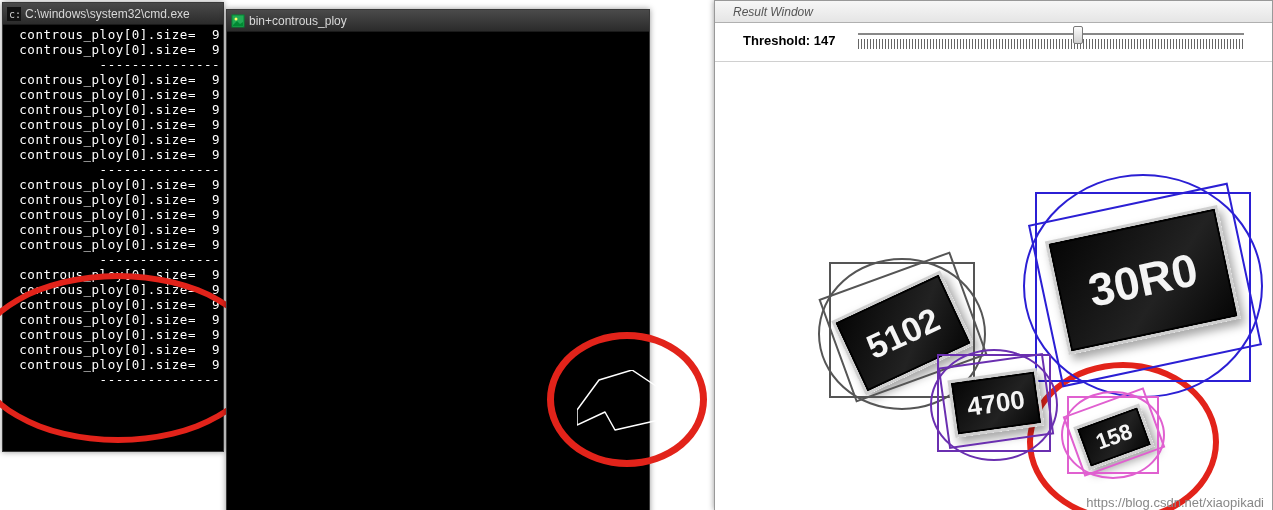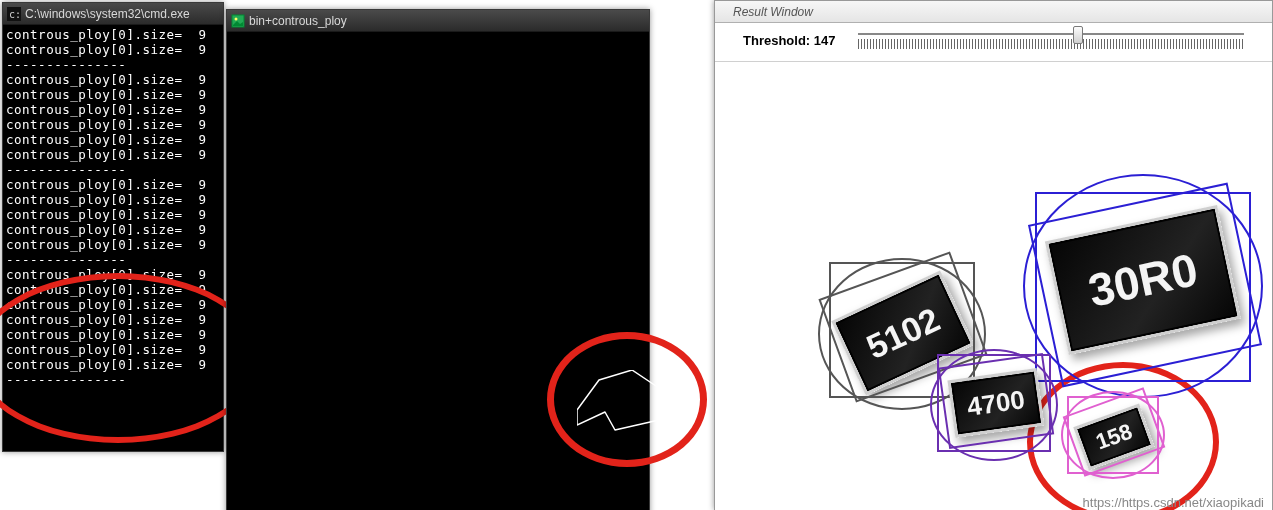--- a/index.html
+++ b/index.html
@@ -39,21 +39,21 @@
   #cmd { left:2px; top:2px; width:222px; height:450px; }
   #cmd .content {
     background:#000; color:#fff;
     font-family:"Lucida Console","Consolas",monospace;
     font-size:12.5px;
     line-height:15px;
     padding:2px 3px;
     white-space:pre;
     overflow:hidden;
   }
-  .cmd-line { letter-spacing:0.5px; }
+  .cmd-line { letter-spacing:0.5px;text-align:right; }
 
   
   #binw { left:226px; top:9px; width:424px; height:510px; }
   #binw .content {
     position:relative; width:100%; height:calc(100% - 22px);
     background:#000;
   }
   .contour-shape {
     position:absolute;
     left:350px; top:338px;
@@ -193,21 +193,21 @@
        <span>147</span></b>
     <div class="slider">
       <div class="track"></div>
       <div class="ticks"></div>
       <div class="thumb" id="slider-thumb" style="left: calc(57% - 5px);"></div>
     </div>
   </div>
   <div class="result-canvas" id="result-canvas">
 
     <div id="res-anno-circle" class="red-circle" style="left: 312px; top: 300px; width: 192px; height: 160px; border-width: 6px;"></div>
-    <div class="watermark">https://https.csdn.net/xiaopikadi</div>
+    <div class="watermark">https://blog.csdn.net/xiaopikadi</div>
   <div class="resistor" style="left: 128px; top: 230px; width: 120px; height: 82px; font-size: 34px; transform: rotate(-25deg);">5102</div>
       <div class="bbox" style="left: 114px; top: 200px; width: 146px; height: 136px; border: 2px solid rgb(85, 85, 85);"></div>
       <div class="rotbox" style="left: 118px; top: 210px; width: 140px; height: 110px; border: 2px solid rgb(85, 85, 85); transform: rotate(-20deg);"></div>
       <div class="ellipse" style="left: 103px; top: 196px; width: 168px; height: 152px; border: 2px solid rgb(85, 85, 85);"></div>
       <div class="resistor" style="left: 340px; top: 160px; width: 176px; height: 116px; font-size: 46px; transform: rotate(-12deg);">30R0</div>
       <div class="bbox" style="left: 320px; top: 130px; width: 216px; height: 190px; border: 2px solid rgb(43, 31, 212);"></div>
       <div class="rotbox" style="left: 328px; top: 140px; width: 204px; height: 166px; border: 2px solid rgb(43, 31, 212); transform: rotate(-12deg);"></div>
       <div class="ellipse" style="left: 308px; top: 112px; width: 240px; height: 224px; border: 2px solid rgb(43, 31, 212);"></div>
       <div class="resistor" style="left: 236px; top: 312px; width: 90px; height: 58px; font-size: 26px; transform: rotate(-8deg);">4700</div>
       <div class="bbox" style="left: 222px; top: 292px; width: 114px; height: 98px; border: 2px solid rgb(106, 47, 176);"></div>

